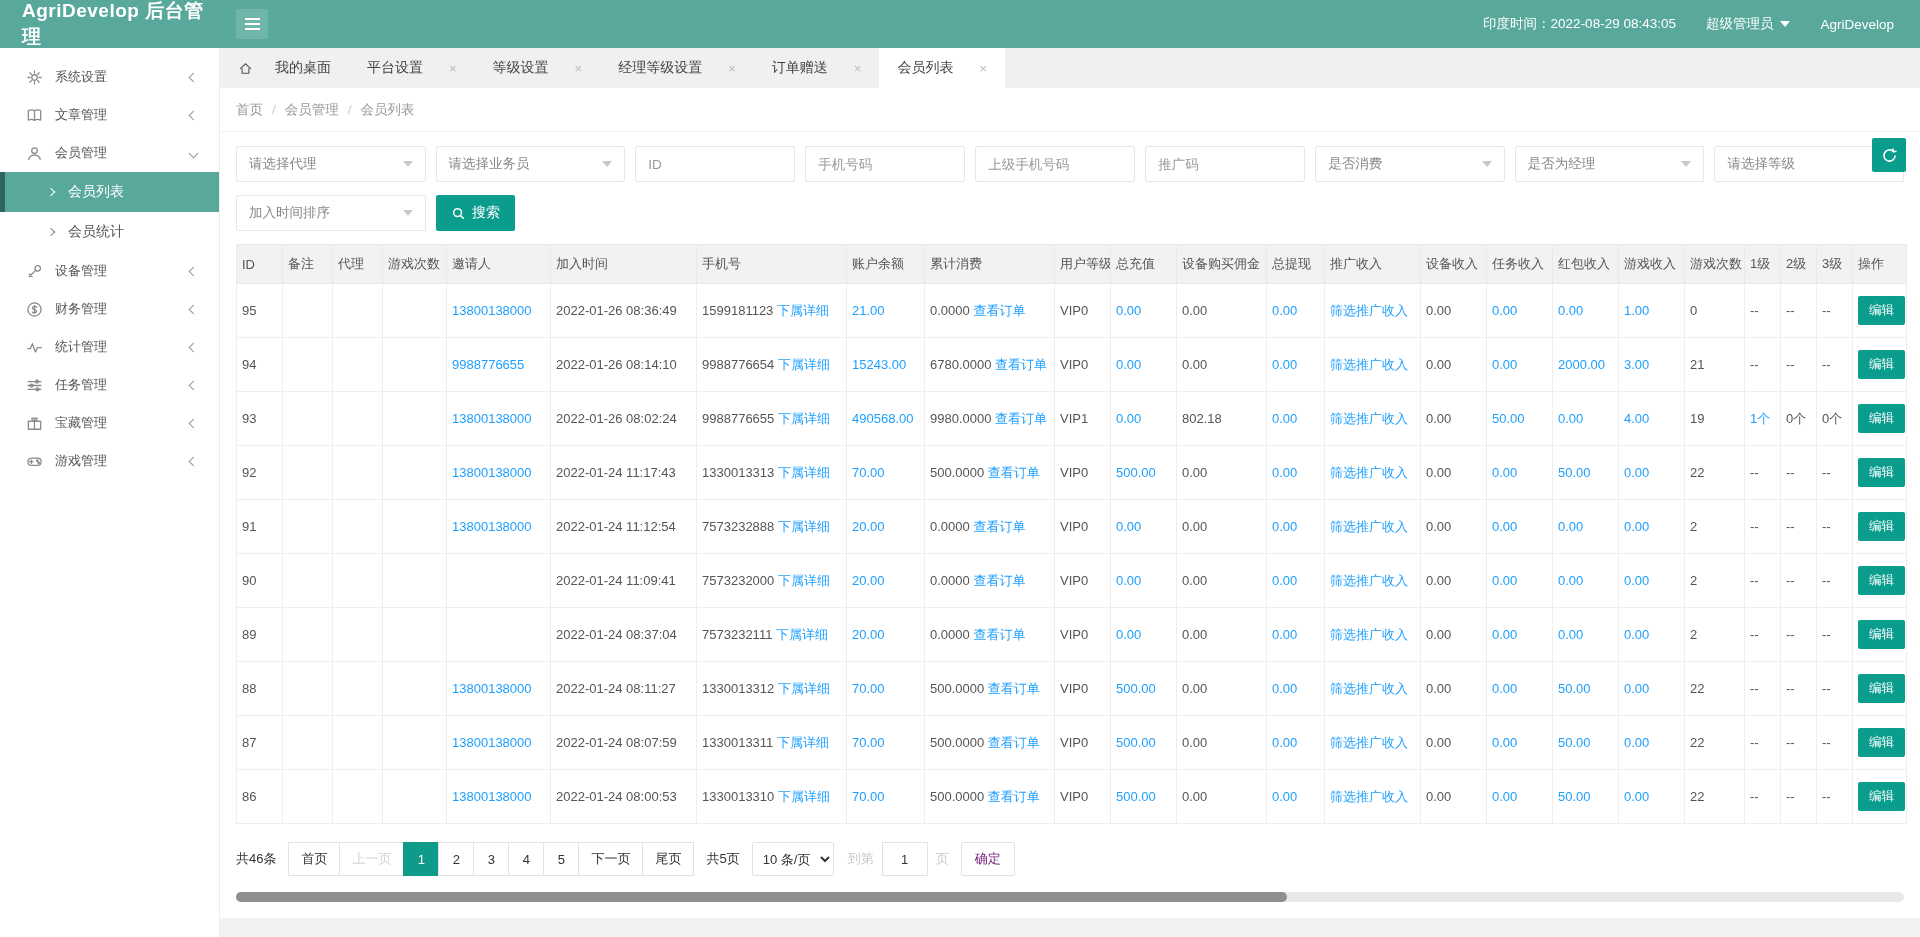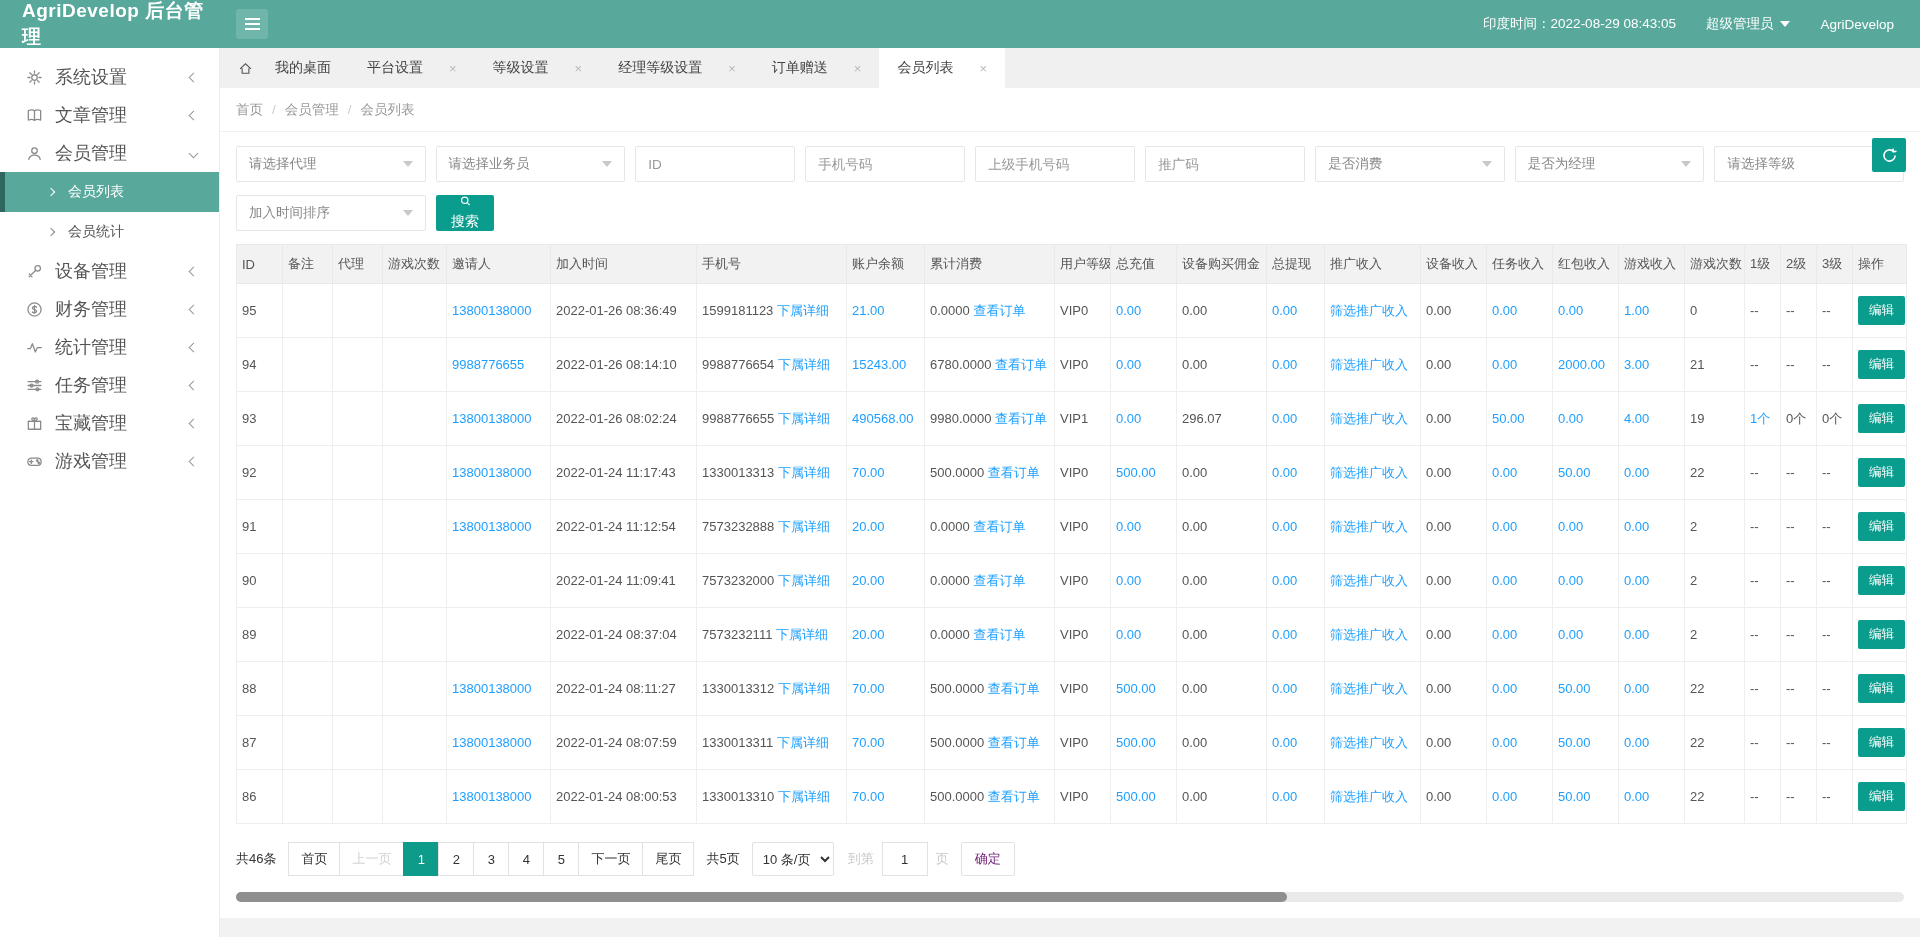--- a/index.html
+++ b/index.html
@@ -16,21 +16,21 @@
   .role { display:flex; align-items:center; gap:7px; cursor:pointer; }
   .caret-down-w { width:0; height:0; border-left:5px solid transparent; border-right:5px solid transparent; border-top:6px solid #fff; }
 
   
   .layout { display:flex; height:889px; }
   .sidebar { width:220px; background:#fff; border-right:1px solid #ececec; padding-top:10px; flex-shrink:0; }
   .main { flex:1; display:flex; flex-direction:column; background:#f2f2f2; overflow:hidden; }
 
   
   .side-item { position:relative; height:38px; display:flex; align-items:center; padding-left:26px; color:#555;
-               font-size:18px; cursor:pointer; }
+               font-size:13px; cursor:pointer; }
   .side-item .icon { width:17px; height:17px; margin-right:12px; display:inline-flex; }
   .side-item .icon svg { width:17px; height:17px; }
   .chev { width:7px; height:7px; border-left:1.5px solid #999; border-bottom:1.5px solid #999; position:absolute; right:22px; }
   .chev.left { transform:rotate(45deg); }
   .chev.down { transform:rotate(-45deg); top:16px; }
   .sub-item { position:relative; height:40px; display:flex; align-items:center; padding-left:48px; color:#555; font-size:14px; cursor:pointer; }
   .sub-item .arrow { width:6px; height:6px; border-left:1.4px solid #888; border-bottom:1.4px solid #888; transform:rotate(225deg); margin-right:14px; }
   .sub-item.active { background:#58a99c; color:#fff; border-left:5px solid #2f665e; padding-left:43px; }
   .sub-item.active .arrow { border-color:#fff; }
 
@@ -51,21 +51,21 @@
 
   
   .filters { padding:14px 16px 0; }
   .frow { display:flex; gap:10px; margin-bottom:13px; }
   .fselect { width:190px; height:36px; border:1px solid #e6e6e6; background:#fff; display:flex; align-items:center;
              justify-content:space-between; padding:9px 12px; color:#888; font-size:13.5px; cursor:pointer; border-radius:2px; }
   .fselect .tri { width:0; height:0; border-left:5px solid transparent; border-right:5px solid transparent; border-top:6px solid #c8c8c8; }
   .finput { width:160px; height:36px; border:1px solid #e6e6e6; padding:0 12px; font-size:13.5px; color:#666; border-radius:2px; outline:none; }
   .finput::placeholder { color:#999; }
   .search-btn { height:36px; background:#0a9c8c; color:#fff; border:none; border-radius:2px; padding:0 15px;
-                font-size:14px; display:flex; align-items:center; gap:6px; cursor:pointer;flex-direction:column; }
+                font-size:14px; display:flex; align-items:center; gap:6px; cursor:pointer; }
 
   
   .table-wrap { padding:0 16px; margin-top:2px; }
   table { width:1670px; border-collapse:collapse; table-layout:fixed; font-size:13px; color:#555; }
   th { background:#f2f2f2; border:1px solid #e9e9e9; padding:10px 5px; text-align:left; font-weight:normal; color:#555;
        white-space:nowrap; overflow:hidden; }
   td { border:1px solid #eee; padding:12px 5px; white-space:nowrap; overflow:hidden; background:#fff; }
   td a { color:#1E9FFF; text-decoration:none; cursor:pointer; }
   .edit-btn { background:#0a9c8c; color:#fff; border:none; border-radius:2px; font-size:12.5px; padding:6px 11px; cursor:pointer; }
 
@@ -420,21 +420,21 @@
                   <td></td>
                   <td></td>
                   <td></td>
                   <td><a>13800138000</a></td>
                   <td>2022-01-26 08:02:24</td>
                   <td>9988776655 <a>下属详细</a></td>
                   <td><a>490568.00</a></td>
                   <td>9980.0000 <a>查看订单</a></td>
                   <td>VIP1</td>
                   <td><a>0.00</a></td>
-                  <td>296.07</td>
+                  <td>802.18</td>
                   <td><a>0.00</a></td>
                   <td><a>筛选推广收入</a></td>
                   <td>0.00</td>
                   <td><a>50.00</a></td>
                   <td><a>0.00</a></td>
                   <td><a>4.00</a></td>
                   <td>19</td>
                   <td><a>1个</a></td>
                   <td>0个</td>
                   <td>0个</td>

